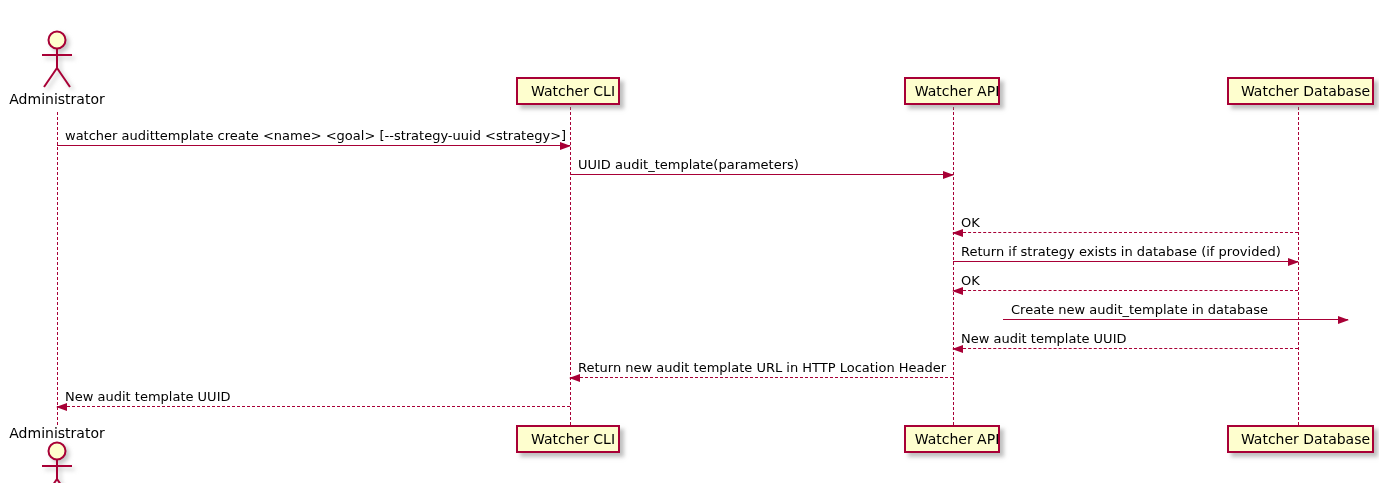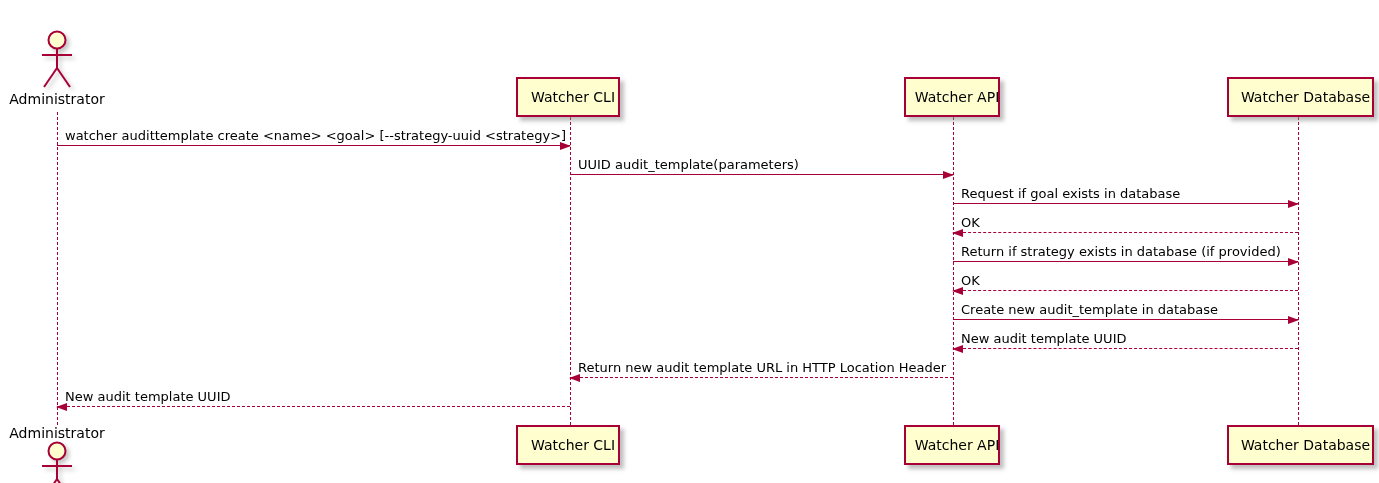--- a/index.html
+++ b/index.html
@@ -18,21 +18,21 @@
     overflow:hidden;
     margin-top:28px;
   }
   .lifeline{
     position:absolute;
     width:0;
     border-left:1px dashed var(--stroke);
   }
   .participant{
     position:absolute;
-    height:40px;
+    height:28px;
     background:var(--fill);
     border:2px solid var(--stroke);
     box-shadow:4px 4px 4px rgba(140,140,140,0.55);
     display:flex;
     align-items:center;
     justify-content:center;
     font-size:14px;
     box-sizing:border-box;
     white-space:nowrap;
     padding-left:10px;
@@ -121,45 +121,40 @@
     <div class="msg-line"></div>
     <div class="arrow right"></div>
   </div>
 
   <div class="message solid" style="left:570px;top:129px;width:383px">
     <div class="msg-label">UUID audit_template(parameters)</div>
     <div class="msg-line"></div>
     <div class="arrow right"></div>
   </div>
 
-  <div class="message solid" style="left:953px;top:158px;width:345px">
-    <div class="msg-label">Request if goal exists in database</div>
-    <div class="msg-line"></div>
-    <div class="arrow right"></div>
-  </div>
 
   <div class="message dashed reply" style="left:953px;top:187px;width:345px">
     <div class="msg-label">OK</div>
     <div class="msg-line"></div>
     <div class="arrow left"></div>
   </div>
 
   <div class="message solid" style="left:953px;top:216px;width:345px">
     <div class="msg-label">Return if strategy exists in database (if provided)</div>
     <div class="msg-line"></div>
     <div class="arrow right"></div>
   </div>
 
   <div class="message dashed reply" style="left:953px;top:245px;width:345px">
     <div class="msg-label">OK</div>
     <div class="msg-line"></div>
     <div class="arrow left"></div>
   </div>
 
-  <div class="message solid" style="left:953px;top:274px;width:345px">
+  <div class="message solid" style="left:1003px;top:274px;width:345px">
     <div class="msg-label">Create new audit_template in database</div>
     <div class="msg-line"></div>
     <div class="arrow right"></div>
   </div>
 
   <div class="message dashed reply" style="left:953px;top:303px;width:345px">
     <div class="msg-label">New audit template UUID</div>
     <div class="msg-line"></div>
     <div class="arrow left"></div>
   </div>

